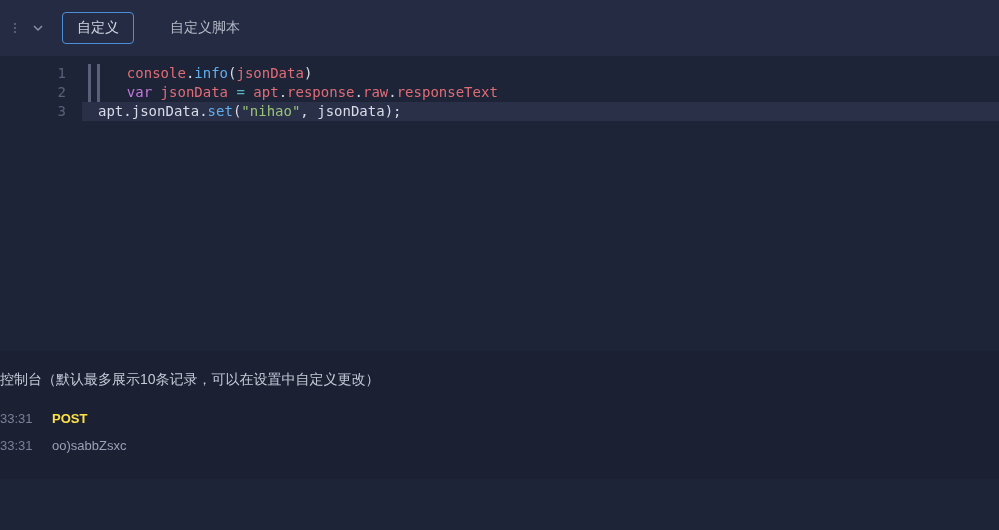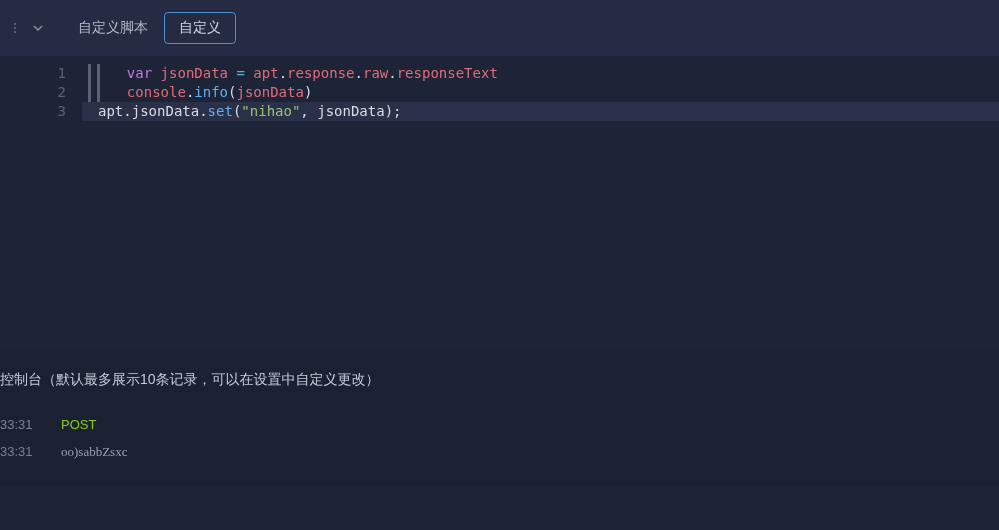--- a/index.html
+++ b/index.html
@@ -122,74 +122,73 @@
     .paren { color: #d8dce8; }
     .semi { color: #d8dce8; }
     .console-panel {
       background: #1b2033;
       padding: 20px 0 20px 0;
     }
     .console-header {
       color: #c5cad8;
       font-size: 14px;
       padding-left: 0;
-      margin-bottom: 22px;
+      margin-bottom: 16px;
     }
     .log-row {
       display: flex;
       align-items: baseline;
       padding: 6px 0;
       font-size: 13px;
     }
     .log-time {
       color: #7a8098;
-      width: 61px;
+      width: 52px;
     }
     .log-method {
-      color: #84cc16;
-      font-weight: normal;
+      color: #fde047;
+      font-weight: bold;
       margin-right: 18px;
     }
     .log-url {
       color: #7a8098;
     }
     .log-text {
       color: #9ba0b5;
-      font-family: Liberation Serif, serif;
     }
   </style>
 </head>
 <body>
 
 <div class="top-bar">
   <div class="dots-icon">
     <span></span>
       <span></span>
       <span></span>
   </div>
   <div class="chevron-down">
     <svg width="12" height="12" viewBox="0 0 12 12">
         <path d="M2 4 L6 8 L10 4" stroke="#8b90a5" stroke-width="1.5" fill="none"></path>
       </svg>
   </div>
+  <div class="tab active">自定义</div>
   <div class="tab">自定义脚本</div>
-  <div class="tab active">自定义</div>
 </div>
 
 <div class="editor-area">
   <div class="gutter">
     <div class="line-num">1</div>
     <div class="line-num">2</div>
     <div class="line-num">3</div>
   </div>
   <div class="code-area">
     <div class="marker-bar m1"></div>
     <div class="marker2"></div>
+    <div class="code-line"><span>  </span><span class="prop">console</span><span class="dot">.</span><span class="fn">info</span><span class="paren">(</span><span class="var">jsonData</span><span class="paren">)</span></div>
     <div class="code-line"><span>  </span><span class="kw">var</span><span> </span><span class="var">jsonData</span><span> </span><span class="eq">=</span><span> </span><span class="prop">apt</span><span class="dot">.</span><span class="prop">response</span><span class="dot">.</span><span class="prop">raw</span><span class="dot">.</span><span class="prop">responseText</span></div>
-    <div class="code-line"><span>  </span><span class="prop">console</span><span class="dot">.</span><span class="fn">info</span><span class="paren">(</span><span class="var">jsonData</span><span class="paren">)</span></div>
     <div class="code-line hl"><span class="propw">apt</span><span class="dot">.</span><span class="propw">jsonData</span><span class="dot">.</span><span class="fn">set</span><span class="paren">(</span><span class="str">"nihao"</span><span class="dot">, </span><span class="propw">jsonData</span><span class="paren">)</span><span class="semi">;</span></div>
   </div>
 </div>
 
 <div class="console-panel">
   <div class="console-header"><span>控制台</span><span>（默认最多展示10条记录，可以在设置中自定义更改）</span></div>
   <div class="log-row">
     <span class="log-time">33:31</span>
     <span class="log-method">POST</span>
   </div>

